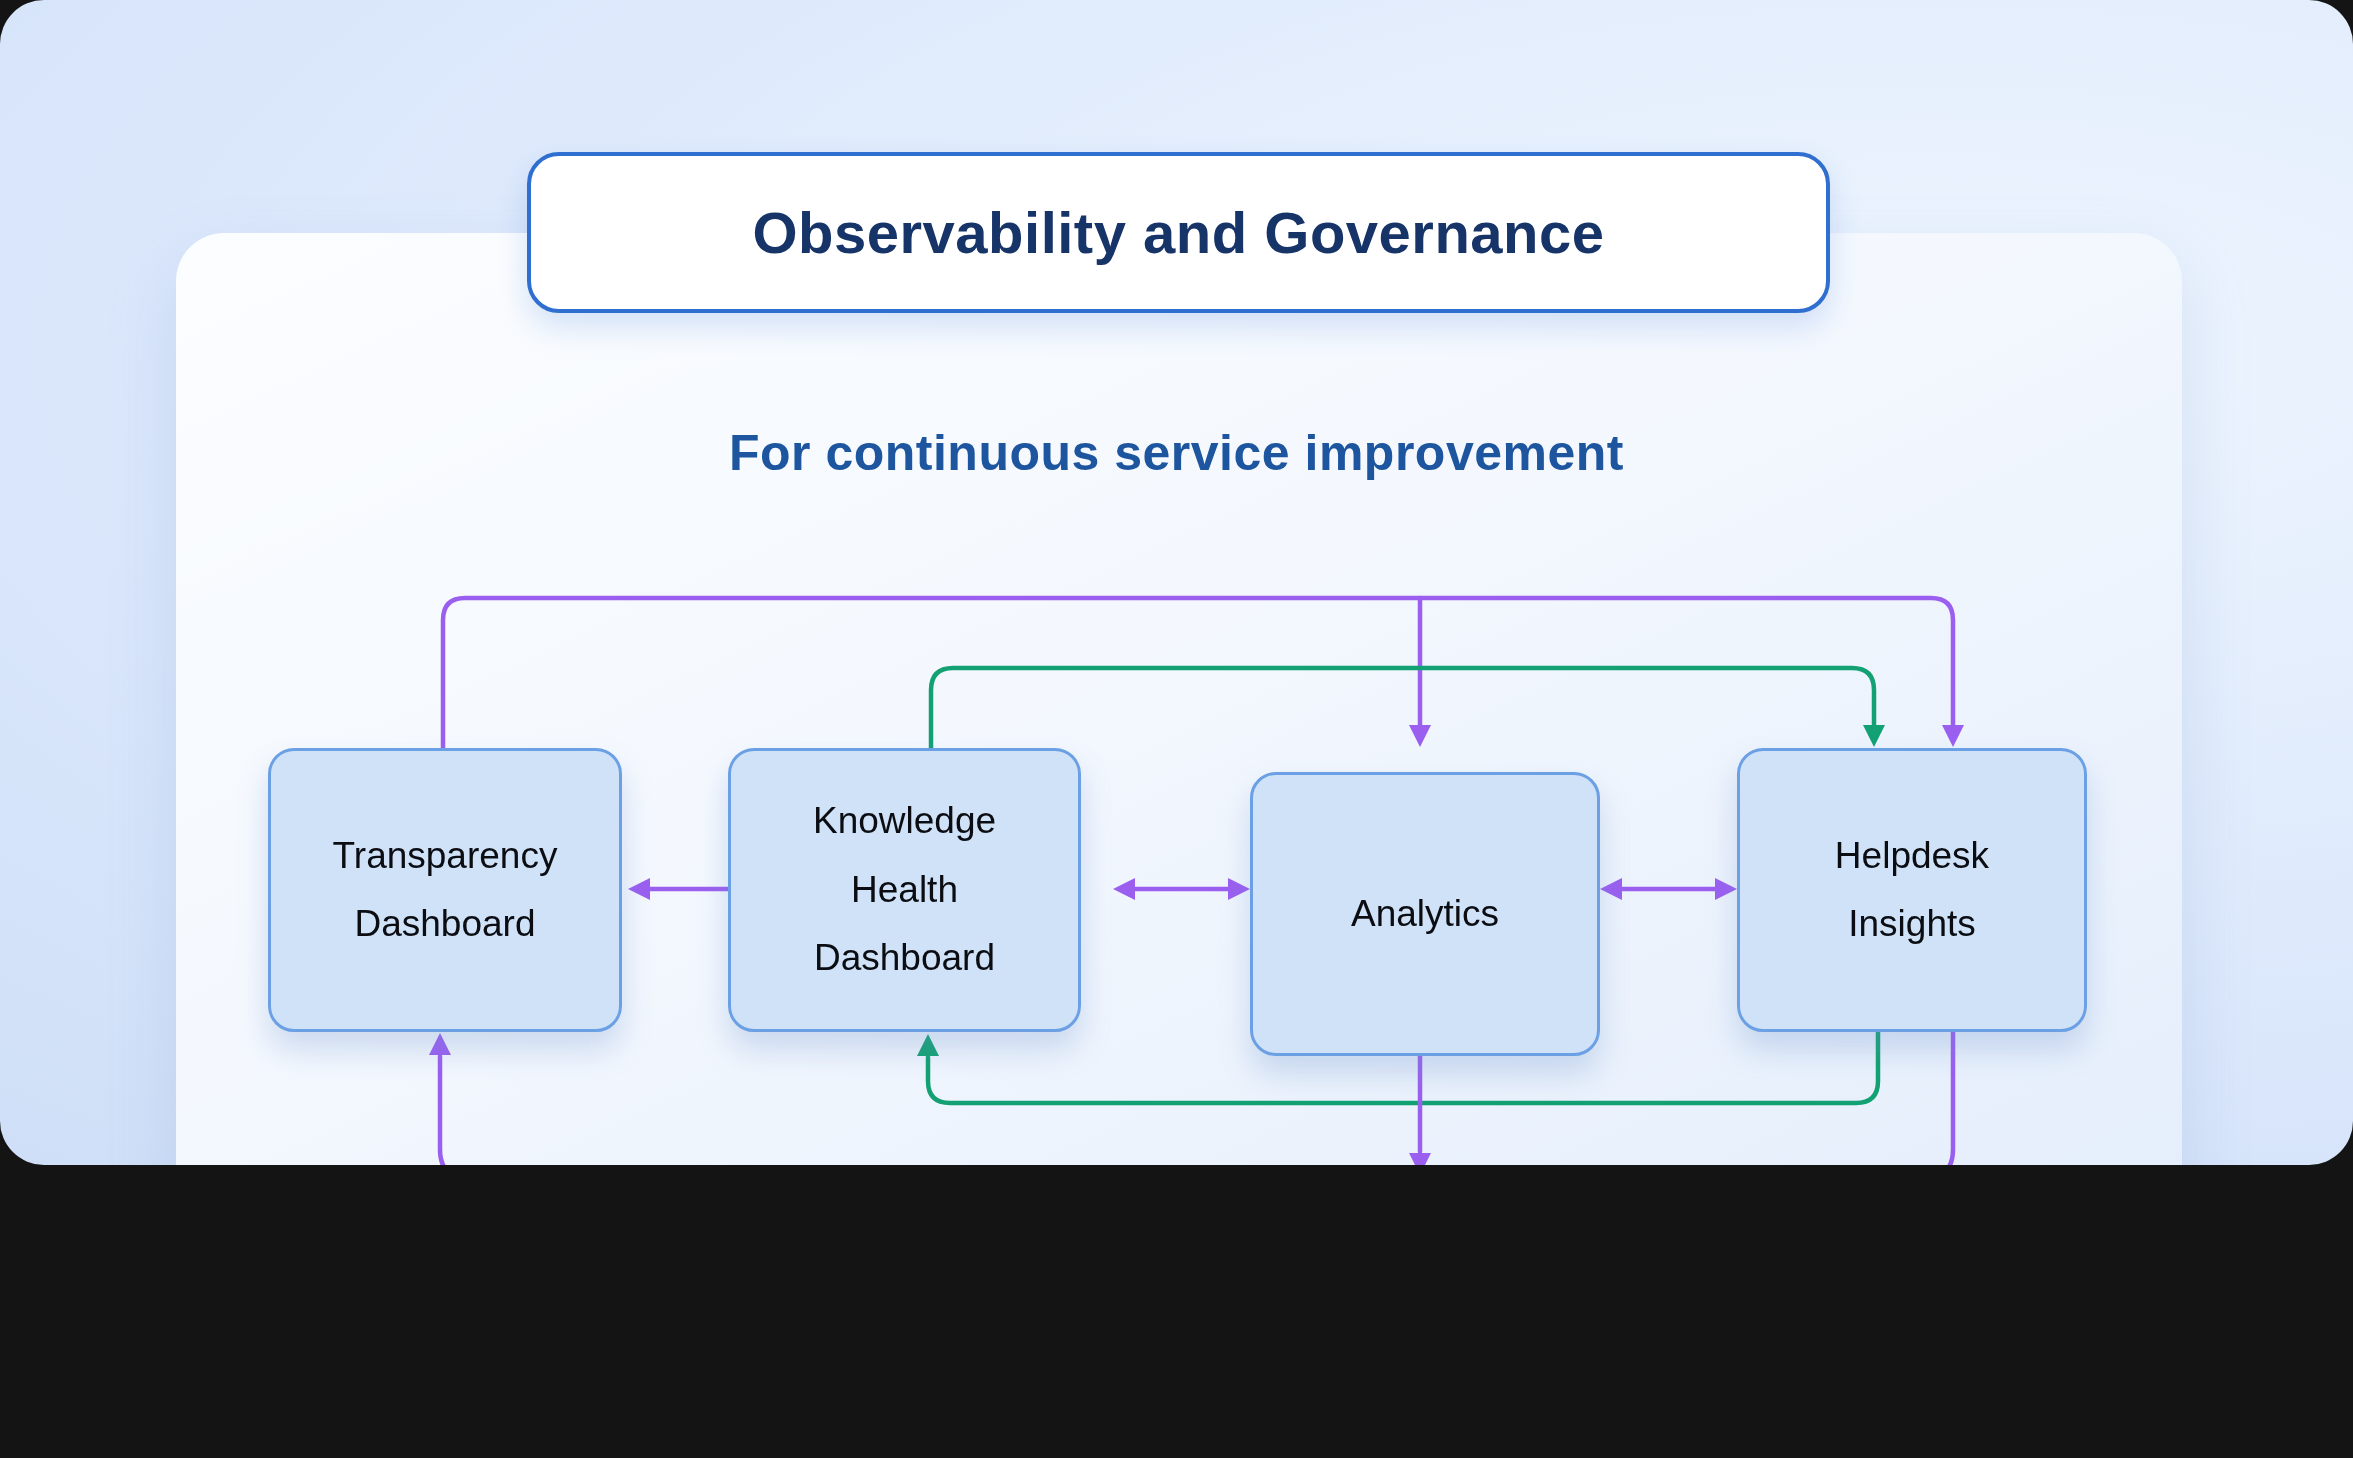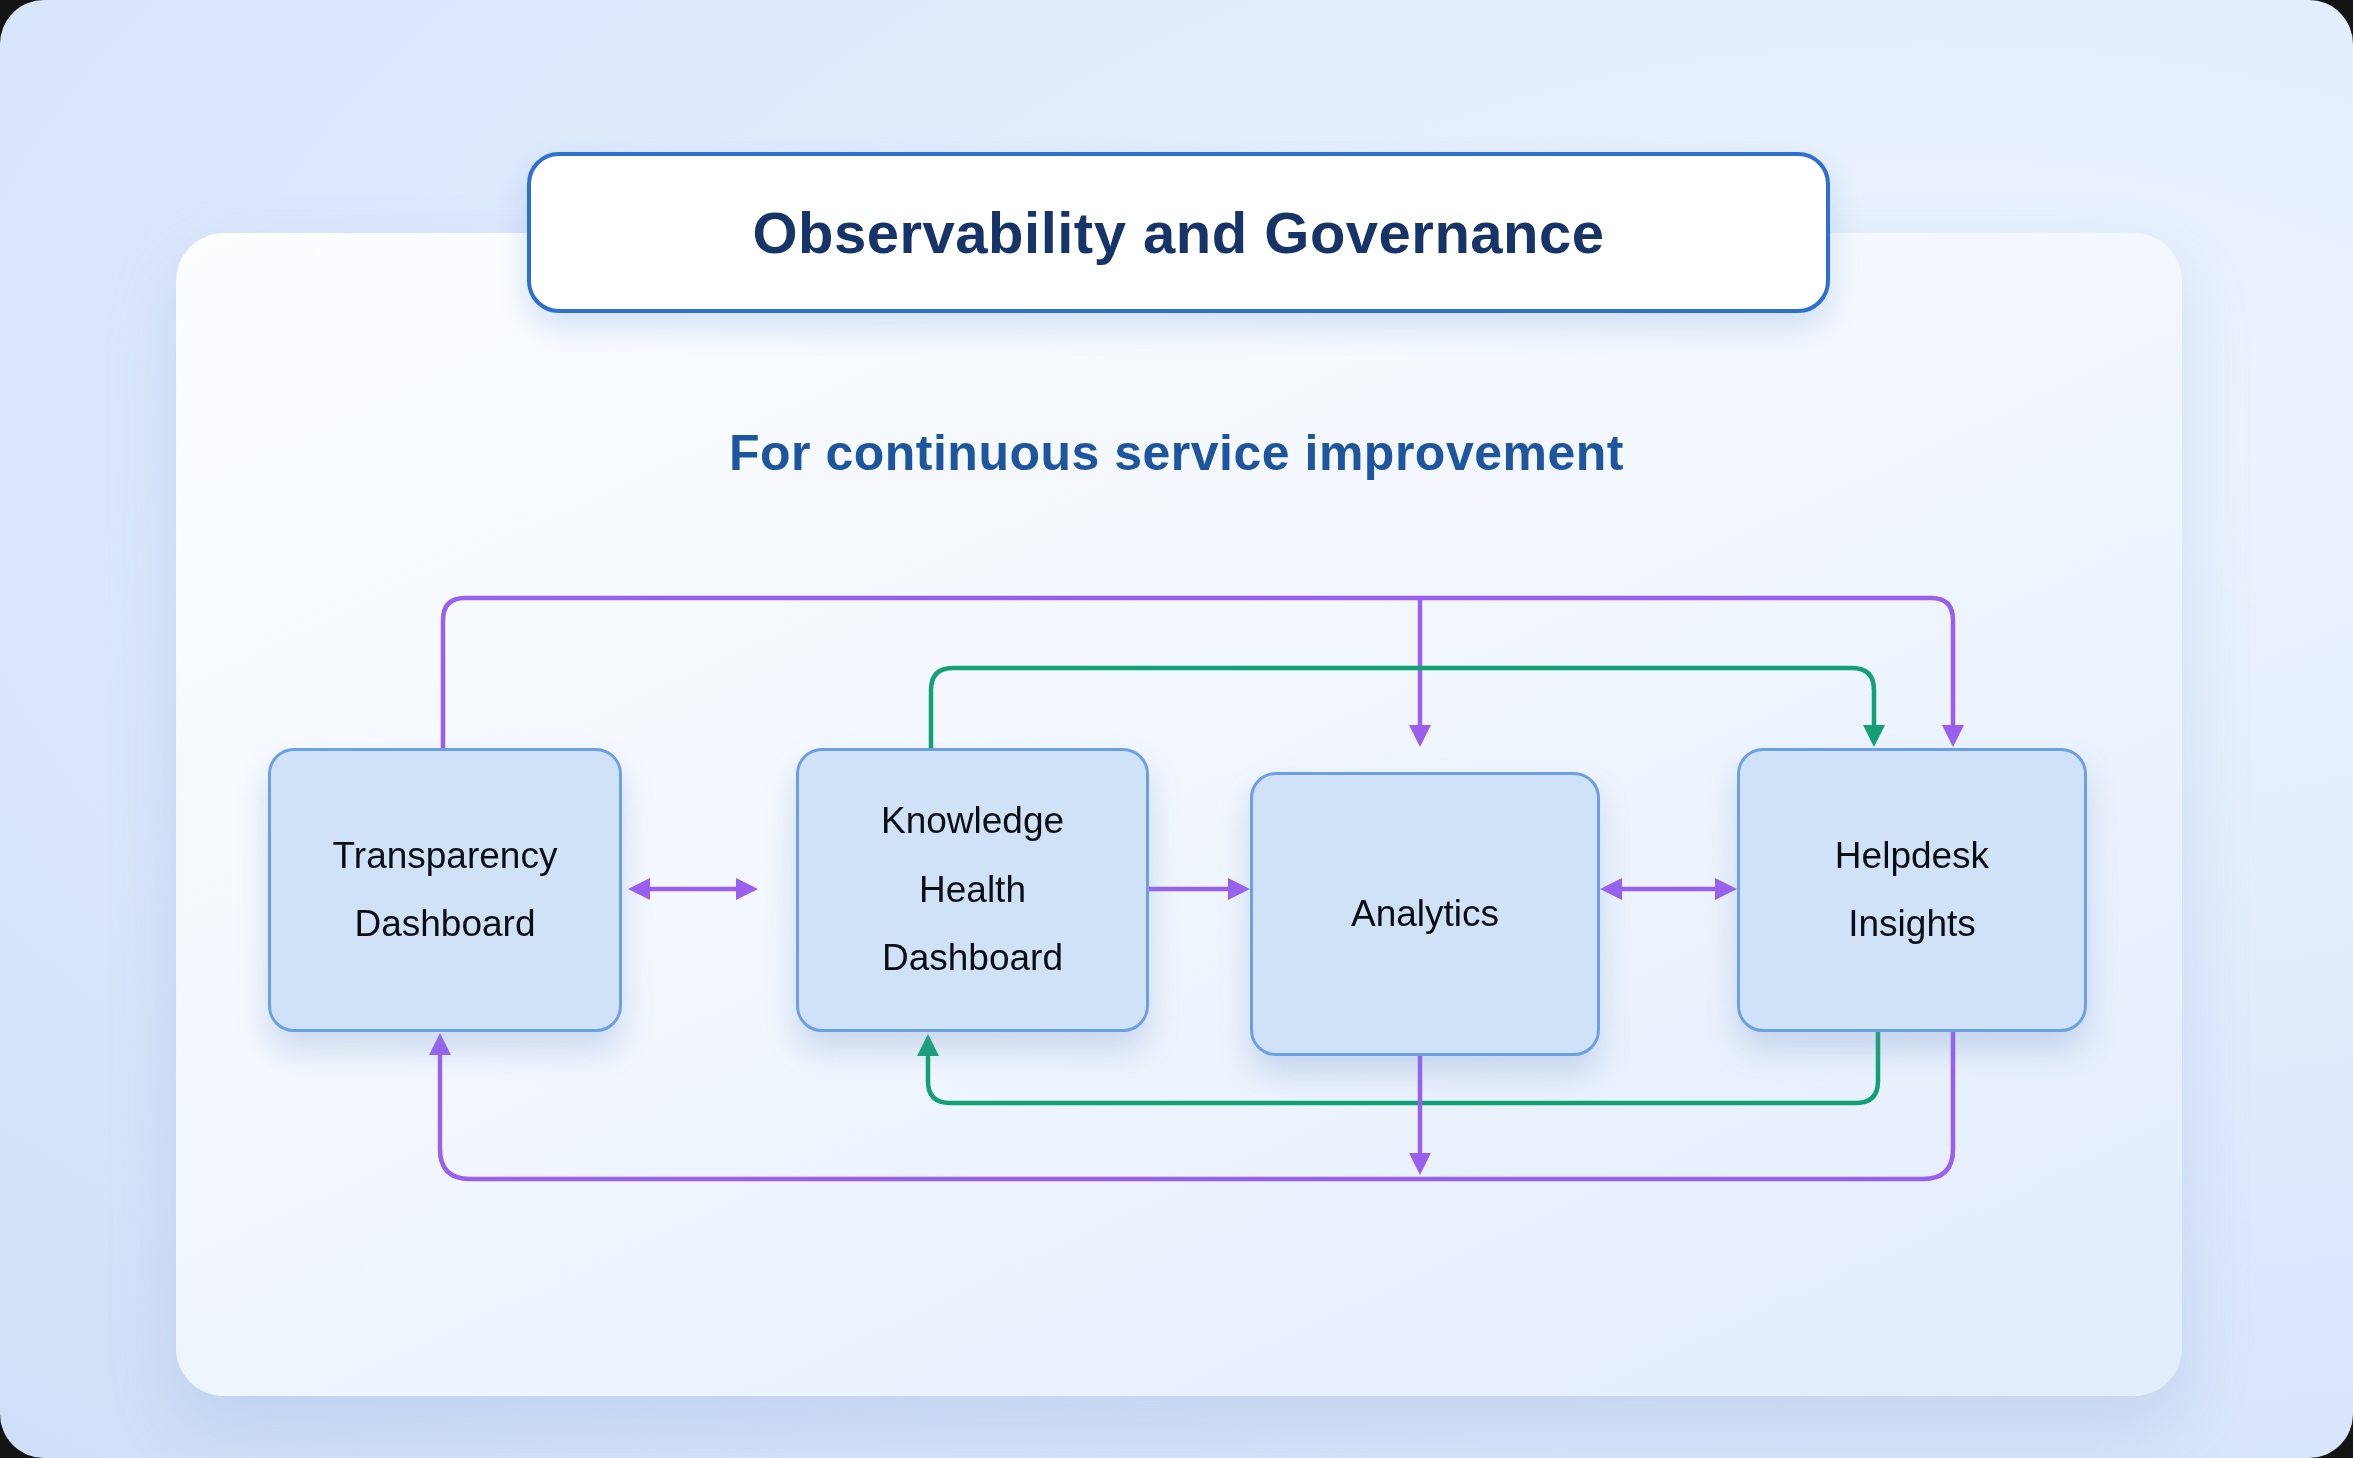--- a/index.html
+++ b/index.html
@@ -15,21 +15,21 @@
   *{box-sizing:border-box;}
   html,body{margin:0;padding:0;}
   body{
     width:2353px;height:1458px;
     background:#141414;
     font-family:"Liberation Sans", sans-serif;
     overflow:hidden;
   }
   .stage{
     position:relative;
-    width:2353px;height:1458px;
+    width:2353px;height:1165px;
   }
   .card{
     position:absolute;inset:0;
     border-radius:44px;
     background:radial-gradient(120% 95% at 82% 30%, #eef5fe 0%, #e0ebfc 45%, #d6e4fa 78%, #cfdff7 100%);
     overflow:hidden;
   }
   .panel{
     position:absolute;
     left:176px;top:233px;
@@ -88,21 +88,21 @@
   }
   .node-label{
     color:var(--node-text);
     font-size:37px;
     font-weight:500;
     line-height:1.85;
     text-align:center;
     white-space:pre-line;
   }
   .node-transparency{left:268px;width:354px;}
-  .node-knowledge{left:796px;width:353px;}
+  .node-knowledge{left:728px;width:353px;}
   .node-analytics{left:1250px;width:350px;margin-top:24px;}
   .node-helpdesk{left:1737px;width:350px;}
 </style>
 </head>
 <body>
 
 <div class="stage">
   <div class="card">
 
     <div class="panel"></div>

